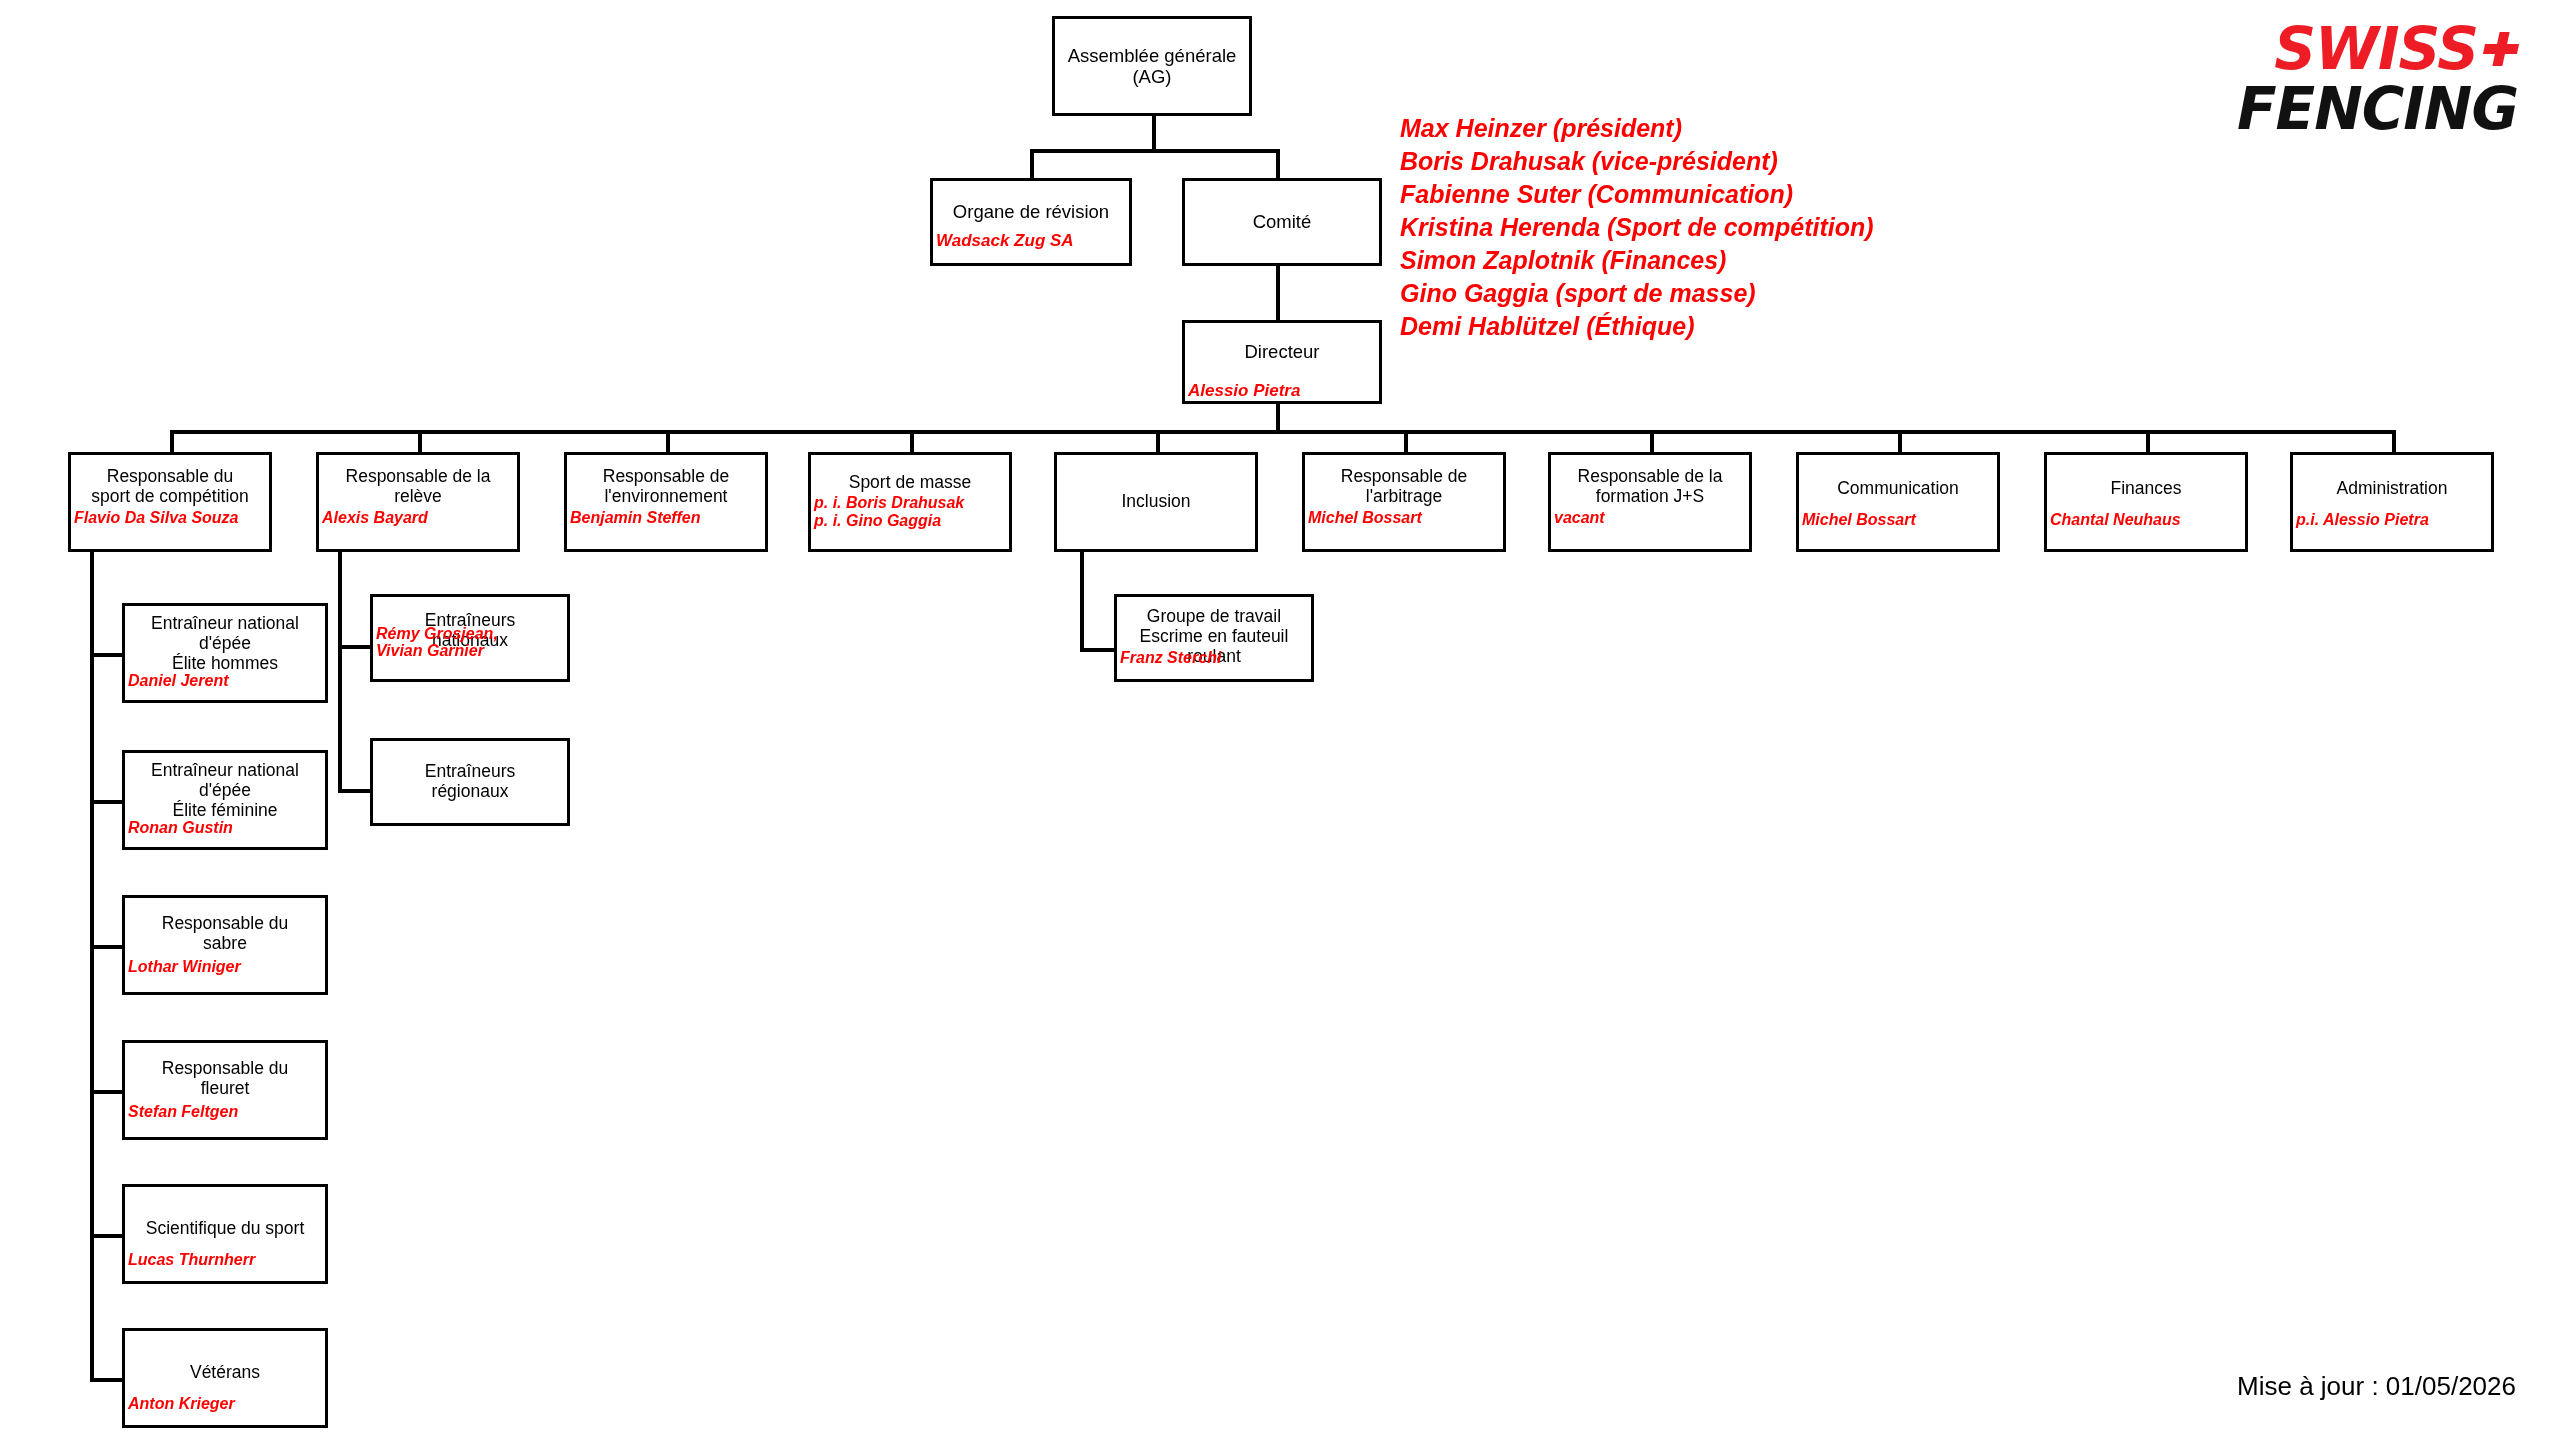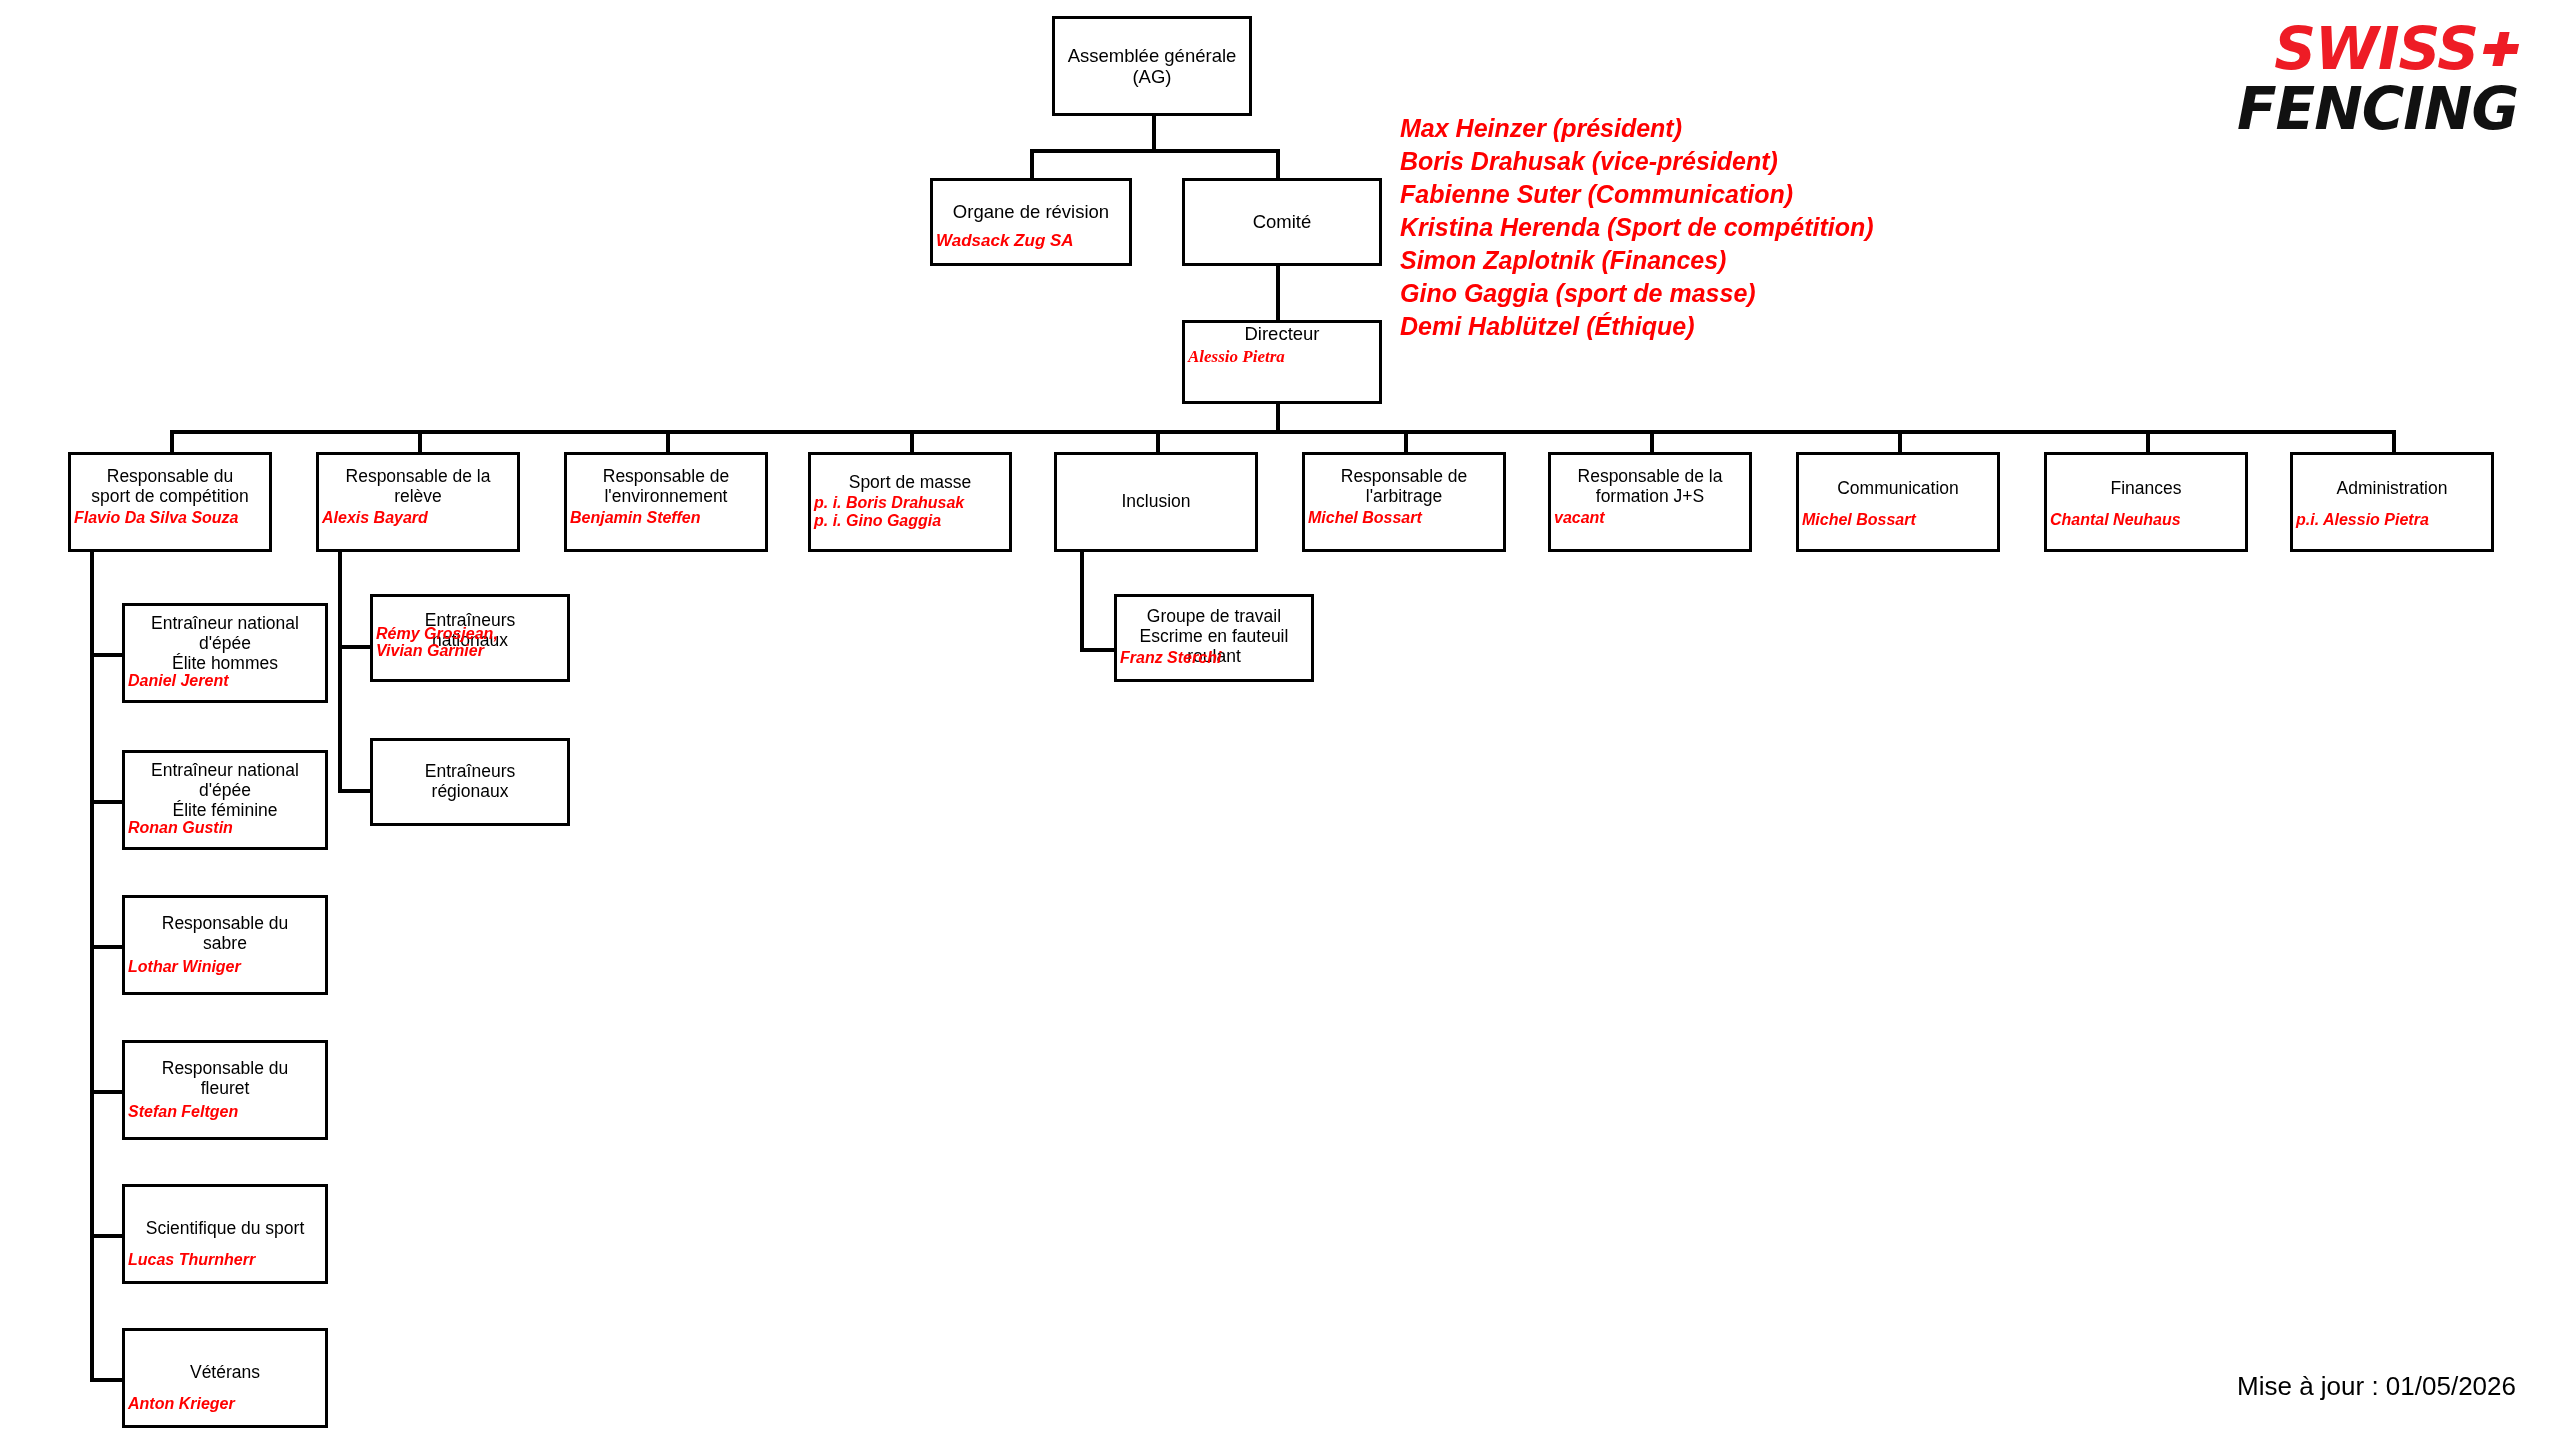--- a/index.html
+++ b/index.html
@@ -178,23 +178,23 @@
 
   <div class="box" style="left:1052px; top:16px; width:200px; height:100px;">
     <div class="title t18">Assemblée générale
 (AG)</div>
   </div>
 
   <div class="box" style="left:1182px; top:178px; width:200px; height:88px;">
     <div class="title t18">Comité</div>
   </div>
 
-  <div class="box" style="left:1182px; top:320px; width:200px; height:84px; justify-content:flex-start; ">
+  <div class="box" style="left:1182px; top:320px; width:200px; height:84px; justify-content:flex-start; padding-top:18px;">
     <div class="title t18">Directeur</div>
-    <div class="person p17" style="margin-top:4px;font-family:Liberation Serif, serif;">Alessio Pietra</div>
+    <div class="person p17" style="margin-top:20px;">Alessio Pietra</div>
   </div>
 
   <div class="box" style="left:68px; top:452px; width:204px; height:100px; justify-content:flex-start; padding-top:12px;">
     <div class="title t17">Responsable du
 sport de compétition</div>
     <div class="person p16" style="margin-top:2px;">Flavio Da Silva Souza</div>
   </div>
 
   <div class="box" style="left:316px; top:452px; width:204px; height:100px; justify-content:flex-start; padding-top:12px;">
     <div class="title t17">Responsable de la

